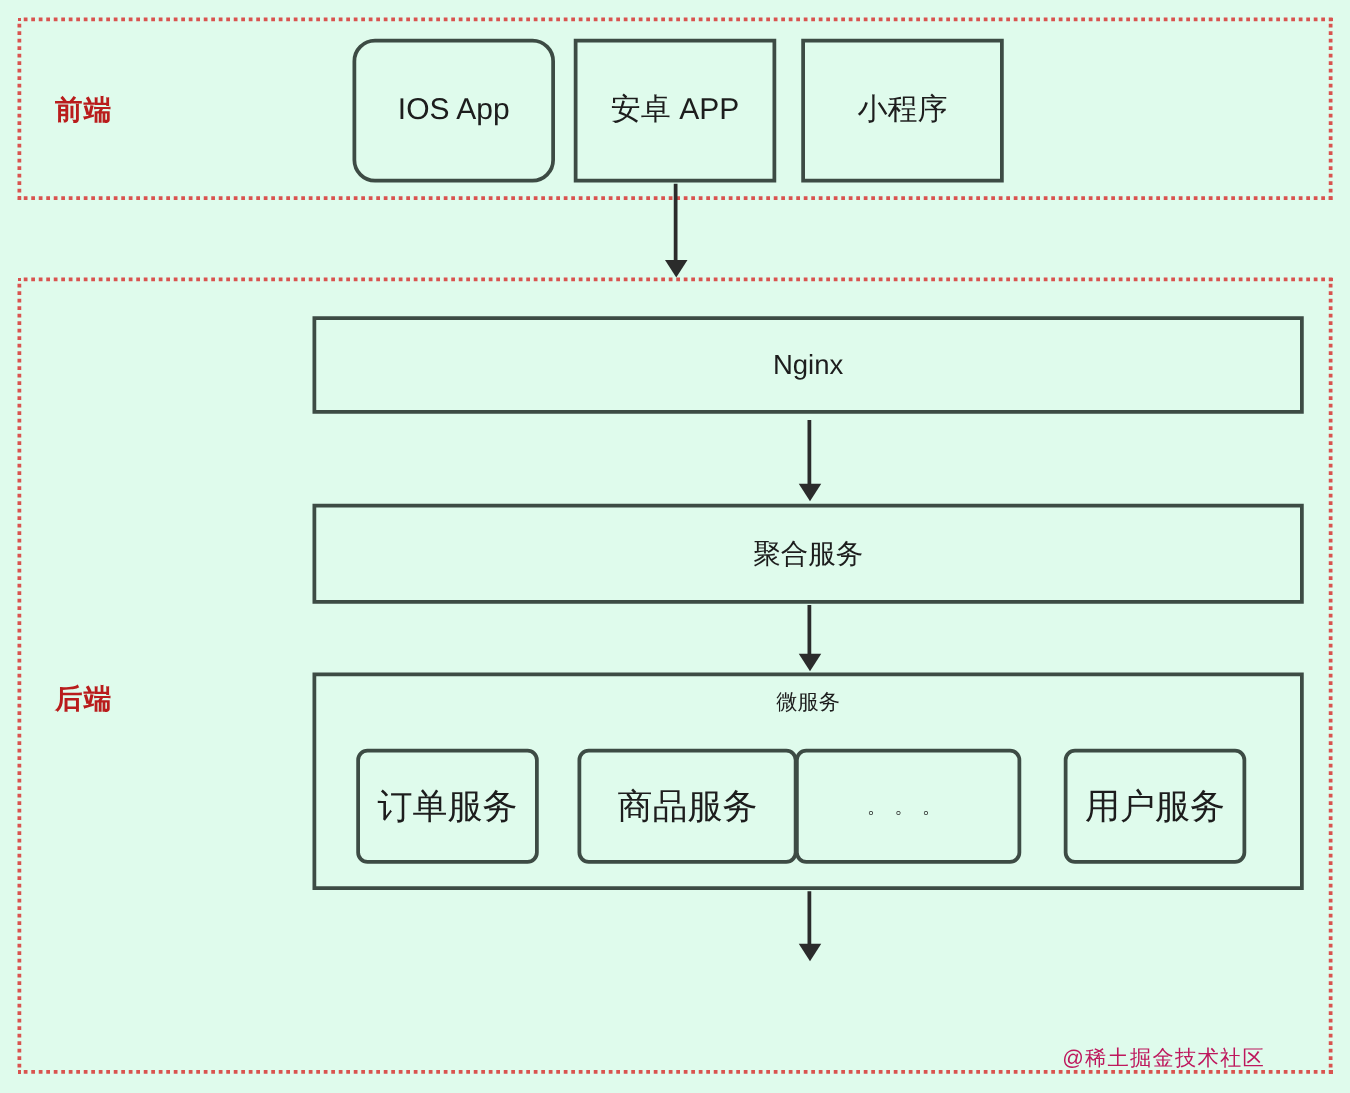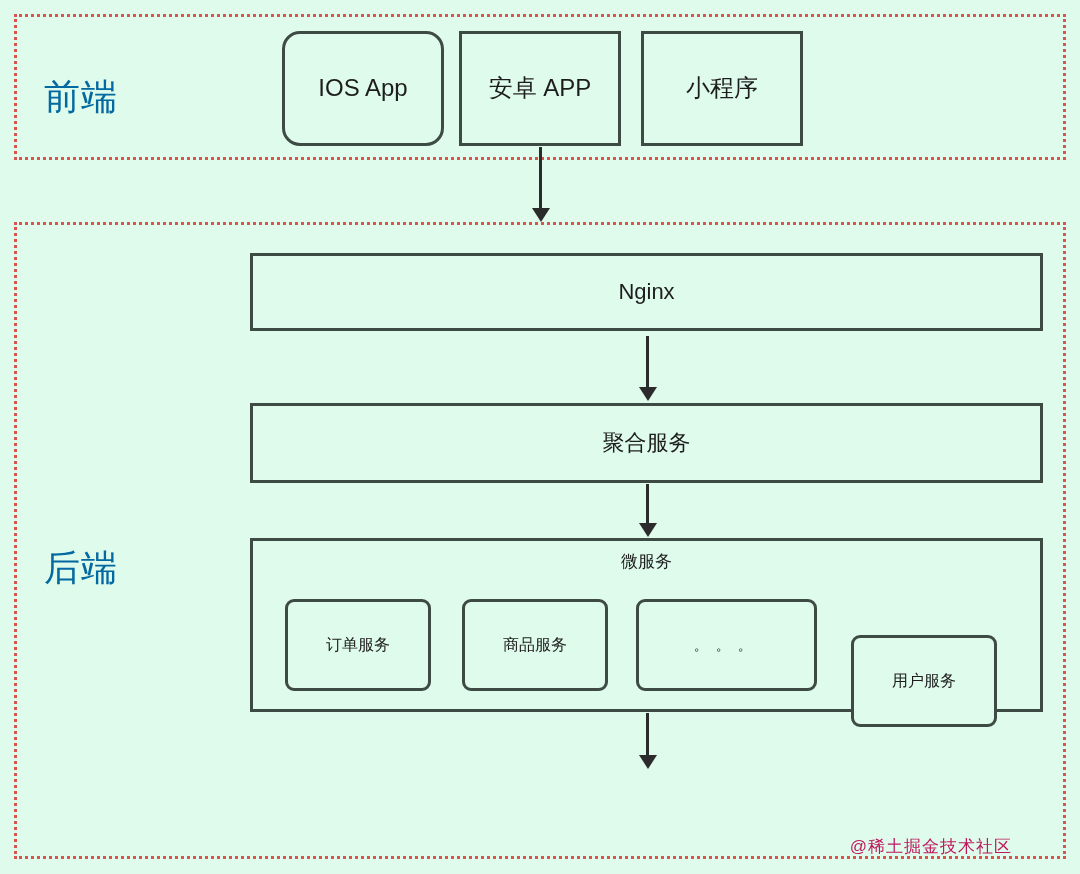--- a/index.html
+++ b/index.html
@@ -39,24 +39,24 @@
   }
   #tier-backend {
     left: 14px;
     top: 222px;
     width: 1052px;
     height: 637px;
   }
 
   .tier-label {
     position: absolute;
-    font-size: 36px;
-    font-weight: 400;
+    font-size: 22px;
+    font-weight: 700;
     letter-spacing: 1px;
-    color: #0369a1;
+    color: #b91c1c;
     white-space: nowrap;
   }
   #label-frontend { left: 44px; top: 73px; }
   #label-backend  { left: 44px; top: 544px; }
 
   
   .box {
     position: absolute;
     box-sizing: border-box;
     border: 3px solid #3d4b44;
@@ -115,27 +115,27 @@
     position: absolute;
     box-sizing: border-box;
     top: 58px;
     height: 92px;
     border: 3px solid #3d4b44;
     border-radius: 9px;
     background: #dffbec;
     display: flex;
     align-items: center;
     justify-content: center;
-    font-size: 16px;
+    font-size: 28px;
     color: #1d1d1d;
   }
   #svc-order  { left: 32px;  width: 146px; }
-  #svc-goods  { left: 209px; width: 146px; }
+  #svc-goods  { left: 209px; width: 176px; }
   #svc-more   { left: 383px; width: 181px; letter-spacing: 7px; font-size: 15px; }
-  #svc-user   { left: 598px; width: 146px; margin-top: 36px; }
+  #svc-user   { left: 598px; width: 146px; }
 
   
   .arrow {
     position: absolute;
     width: 3px;
     background: #2b2b2b;
   }
   .arrow::after {
     content: "";
     position: absolute;

